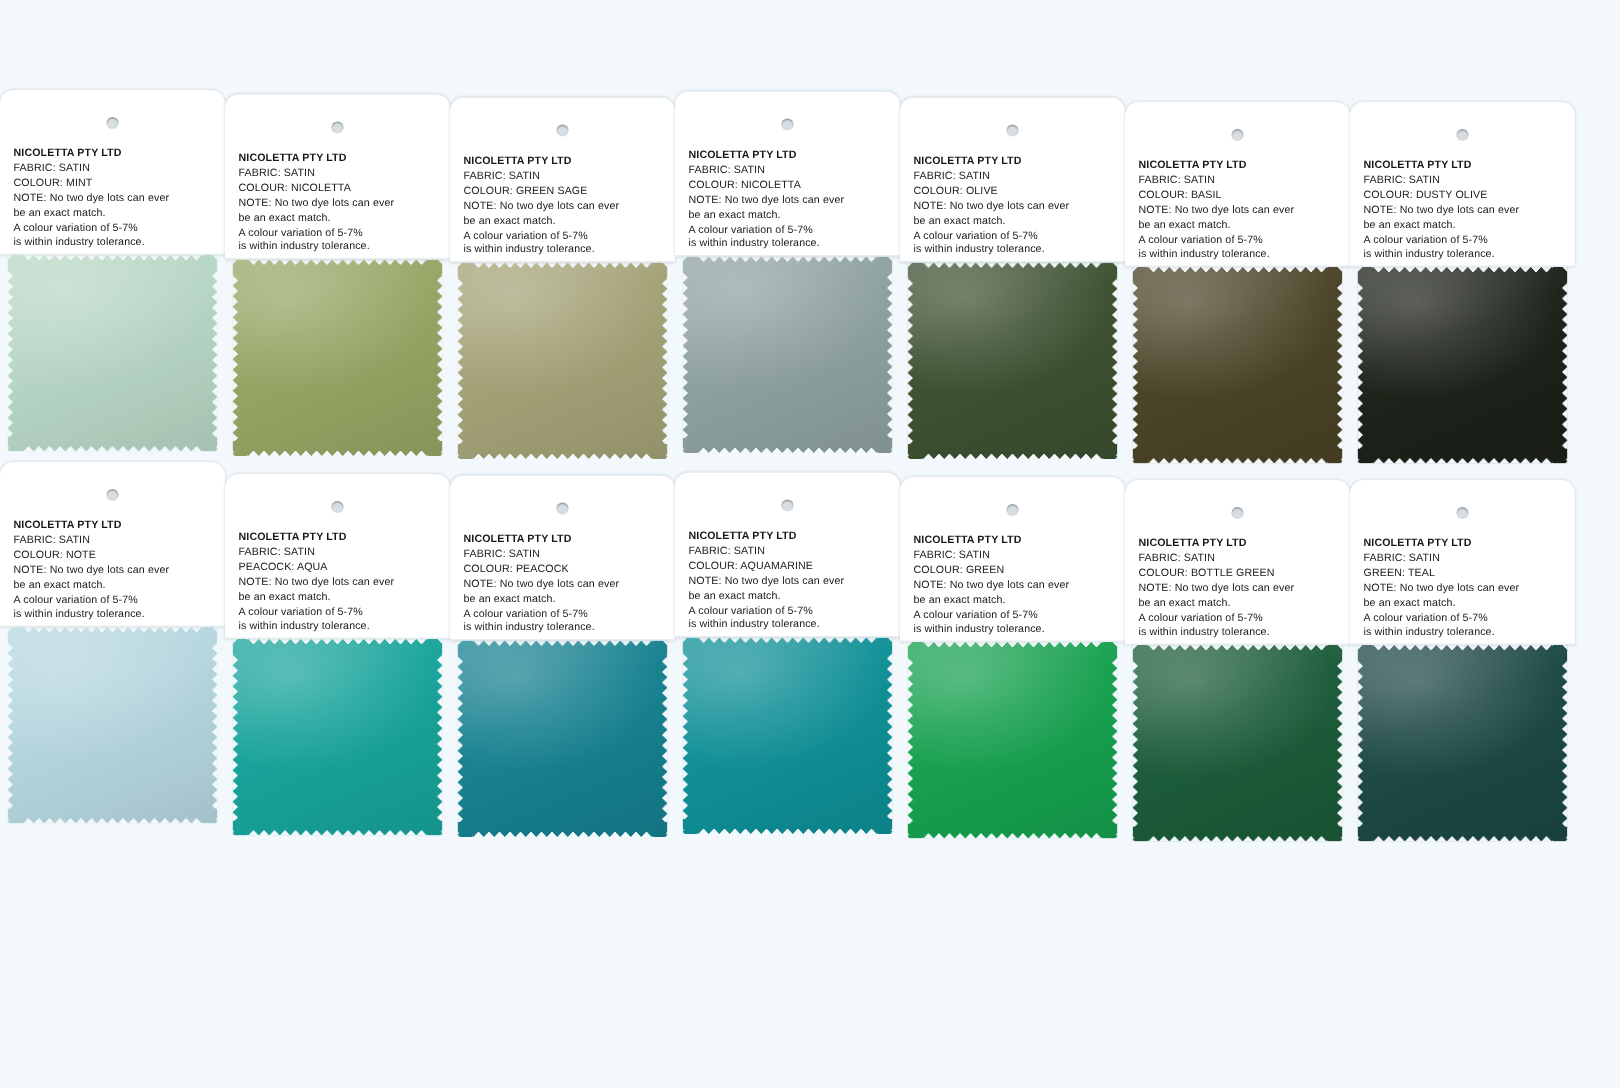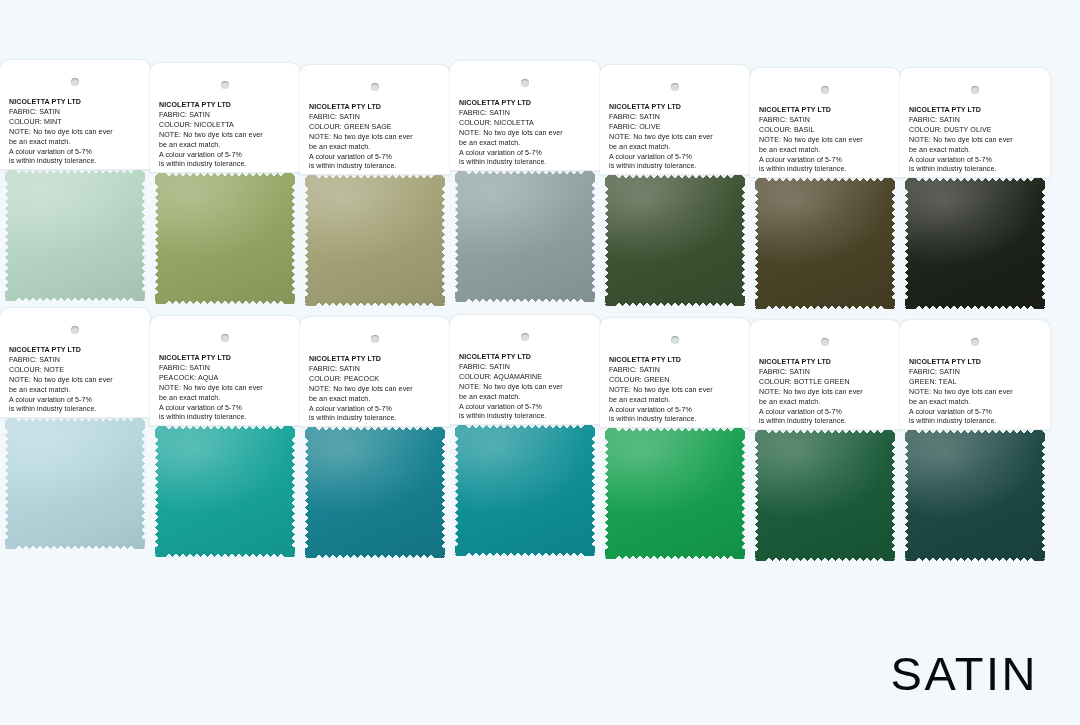--- a/index.html
+++ b/index.html
@@ -230,21 +230,21 @@
           </div>
       </div>
     </div>
 
     <div class="card nudge-5">
       <div class="tag">
         <div class="punch-hole"></div>
         <div class="tag-text">
           <span class="ln ln-bold">NICOLETTA PTY LTD</span>
           <span class="ln">FABRIC: SATIN</span>
-          <span class="ln">FABRIC: OLIVE</span>
+          <span class="ln">COLOUR: OLIVE</span>
           <span class="ln">NOTE: No two dye lots can ever</span>
           <span class="ln">be an exact match.</span>
           <span class="ln">A colour variation of 5-7%</span>
           <span class="ln">is within industry tolerance.</span>
         </div>
       </div>
       <div class="swatch-wrap">
         <div class="swatch" style="background-color: rgb(60, 80, 48);">
             <div class="sheen"></div>
           </div>
@@ -430,15 +430,14 @@
       </div>
       <div class="swatch-wrap">
         <div class="swatch" style="background-color: rgb(28, 71, 67);">
             <div class="sheen"></div>
           </div>
       </div>
     </div>
 
   </div>
 
-  <div id="footer-title">SATIN</div>
 
 </div>
 
 </body></html>

